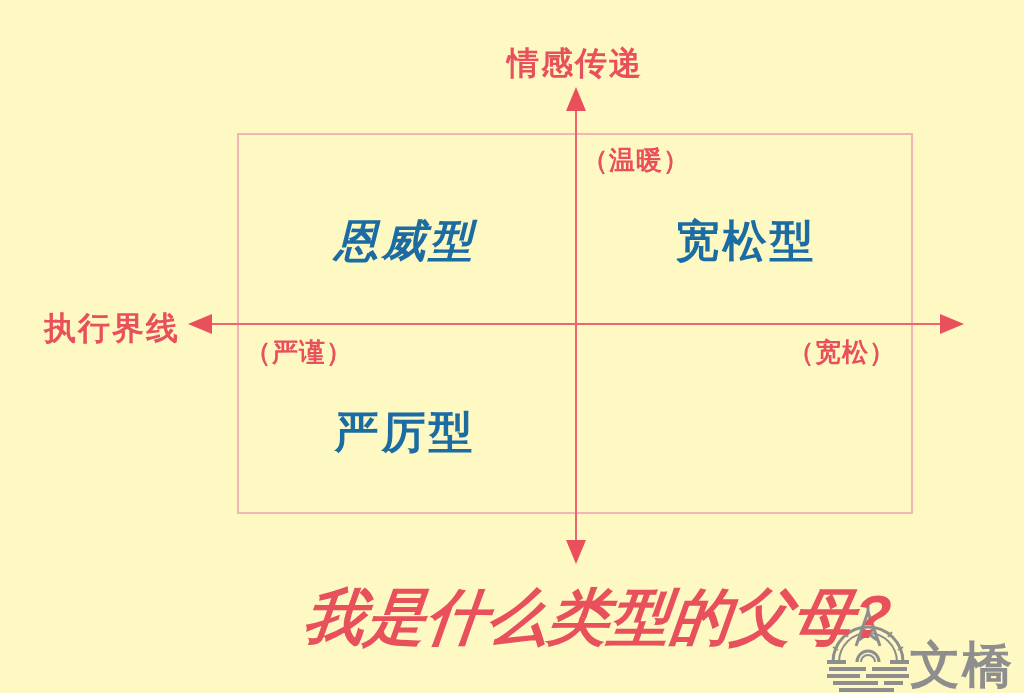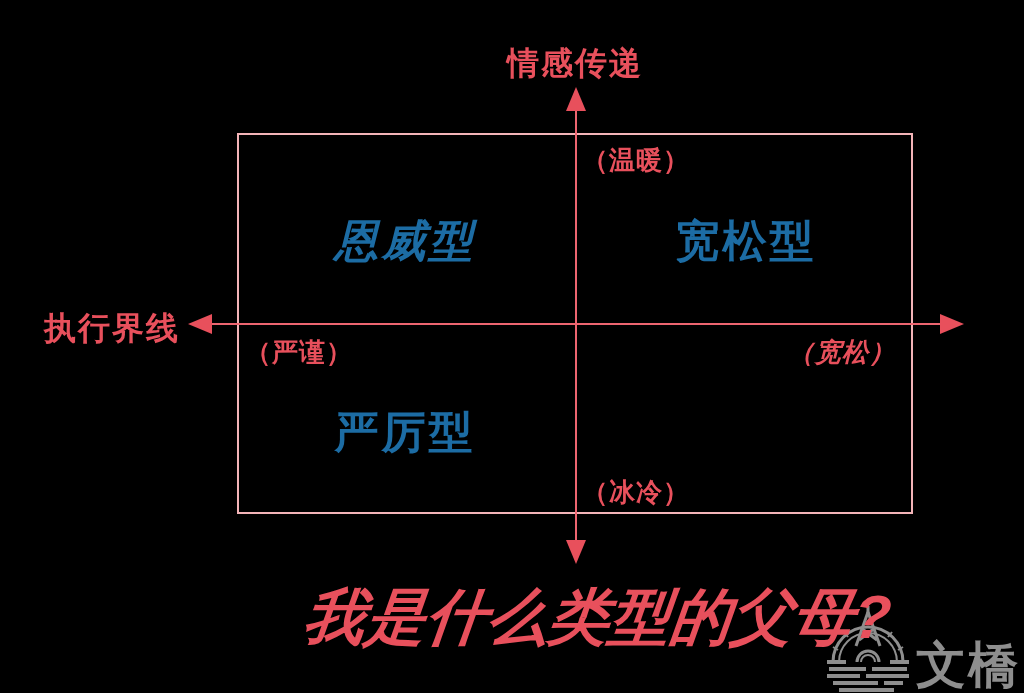--- a/index.html
+++ b/index.html
@@ -1,19 +1,19 @@
 <!DOCTYPE html>
 <html><head>
 <meta charset="utf-8">
 <style>
   html,body{margin:0;padding:0;background:#ffffff;}
   .canvas{
     position:relative;
     width:1024px;height:693px;
-    background:#000000;
+    background:#fef9c3;
     overflow:hidden;
     font-family:"Liberation Sans","DejaVu Sans",sans-serif;
   }
   
   .qbox{
     position:absolute;left:237px;top:133px;width:676px;height:381px;
     border:2px solid #f3b4b8;box-sizing:border-box;background:transparent;
   }
   
   .v-line{position:absolute;left:575px;top:108px;width:2px;height:440px;background:#ec6570;}
@@ -25,21 +25,21 @@
   .arrow-left{left:188px;top:314px;border-top:10px solid transparent;border-bottom:10px solid transparent;border-right:24px solid #e8505c;}
   .arrow-right{left:940px;top:314px;border-top:10px solid transparent;border-bottom:10px solid transparent;border-left:24px solid #e8505c;}
   
   .red-label{position:absolute;color:#e8505c;font-weight:700;white-space:nowrap;}
   .axis-title{font-size:32px;letter-spacing:2px;}
   .v-axis-title{left:425px;top:42px;width:300px;text-align:center;}
   .h-axis-title{left:44px;top:307px;}
   .paren{font-size:26px;font-weight:600;letter-spacing:1px;}
   .warm{left:582px;top:143px;}
   .strict{left:245px;top:335px;}
-  .loose{left:788px;top:335px;font-style:italic;}
+  .loose{left:788px;top:335px;}
   .cold{left:582px;top:475px;}
   
   .quad-label{
     position:absolute;width:220px;text-align:center;
     color:#1c6ca4;font-size:44px;font-weight:700;letter-spacing:3px;white-space:nowrap;
   }
   .q-tl{left:295px;top:212px;font-style:italic;}
   .q-tr{left:636px;top:212px;}
   .q-bl{left:295px;top:403px;font-family:Liberation Serif, serif;}
   .q-br{left:636px;top:403px;}
@@ -49,21 +49,21 @@
     color:#e8505c;font-size:61px;font-weight:800;font-style:italic;
     letter-spacing:0px;white-space:nowrap;
     transform:skewX(-6deg);transform-origin:left bottom;
     z-index:3;
   }
   
   .logo{position:absolute;left:826px;top:604px;display:flex;align-items:flex-end;z-index:1;}
   .logo-icon{width:84px;height:88px;}
   .logo-text{
     color:#8e8e8e;font-size:50px;font-weight:700;line-height:1;
-    margin-left:6px;margin-bottom:2px;letter-spacing:2px;white-space:nowrap;
+    margin-bottom:2px;letter-spacing:2px;white-space:nowrap;
     font-family:"Liberation Serif","DejaVu Serif",serif;
   }
 </style>
 </head>
 <body>
 
 <div class="canvas">
 
   <div class="qbox"></div>
 
@@ -73,21 +73,20 @@
   <div class="arrow arrow-down"></div>
   <div class="arrow arrow-left"></div>
   <div class="arrow arrow-right"></div>
 
   <div class="red-label axis-title v-axis-title">情感传递</div>
   <div class="red-label axis-title h-axis-title">执行界线</div>
 
   <div class="red-label paren strict">（严谨）</div>
   <div class="red-label paren warm">（温暖）</div>
   <div class="red-label paren loose">（宽松）</div>
-  <div class="red-label paren cold">（冰冷）</div>
 
   <div class="quad-label q-tl">恩威型</div>
   <div class="quad-label q-tr">宽松型</div>
   <div class="quad-label q-bl">严厉型</div>
 
   <div class="main-title">我是什么类型的父母?</div>
 
   <div class="logo">
     <svg class="logo-icon" viewBox="0 0 84 88" fill="none" stroke="#8e8e8e" stroke-width="3">
 

